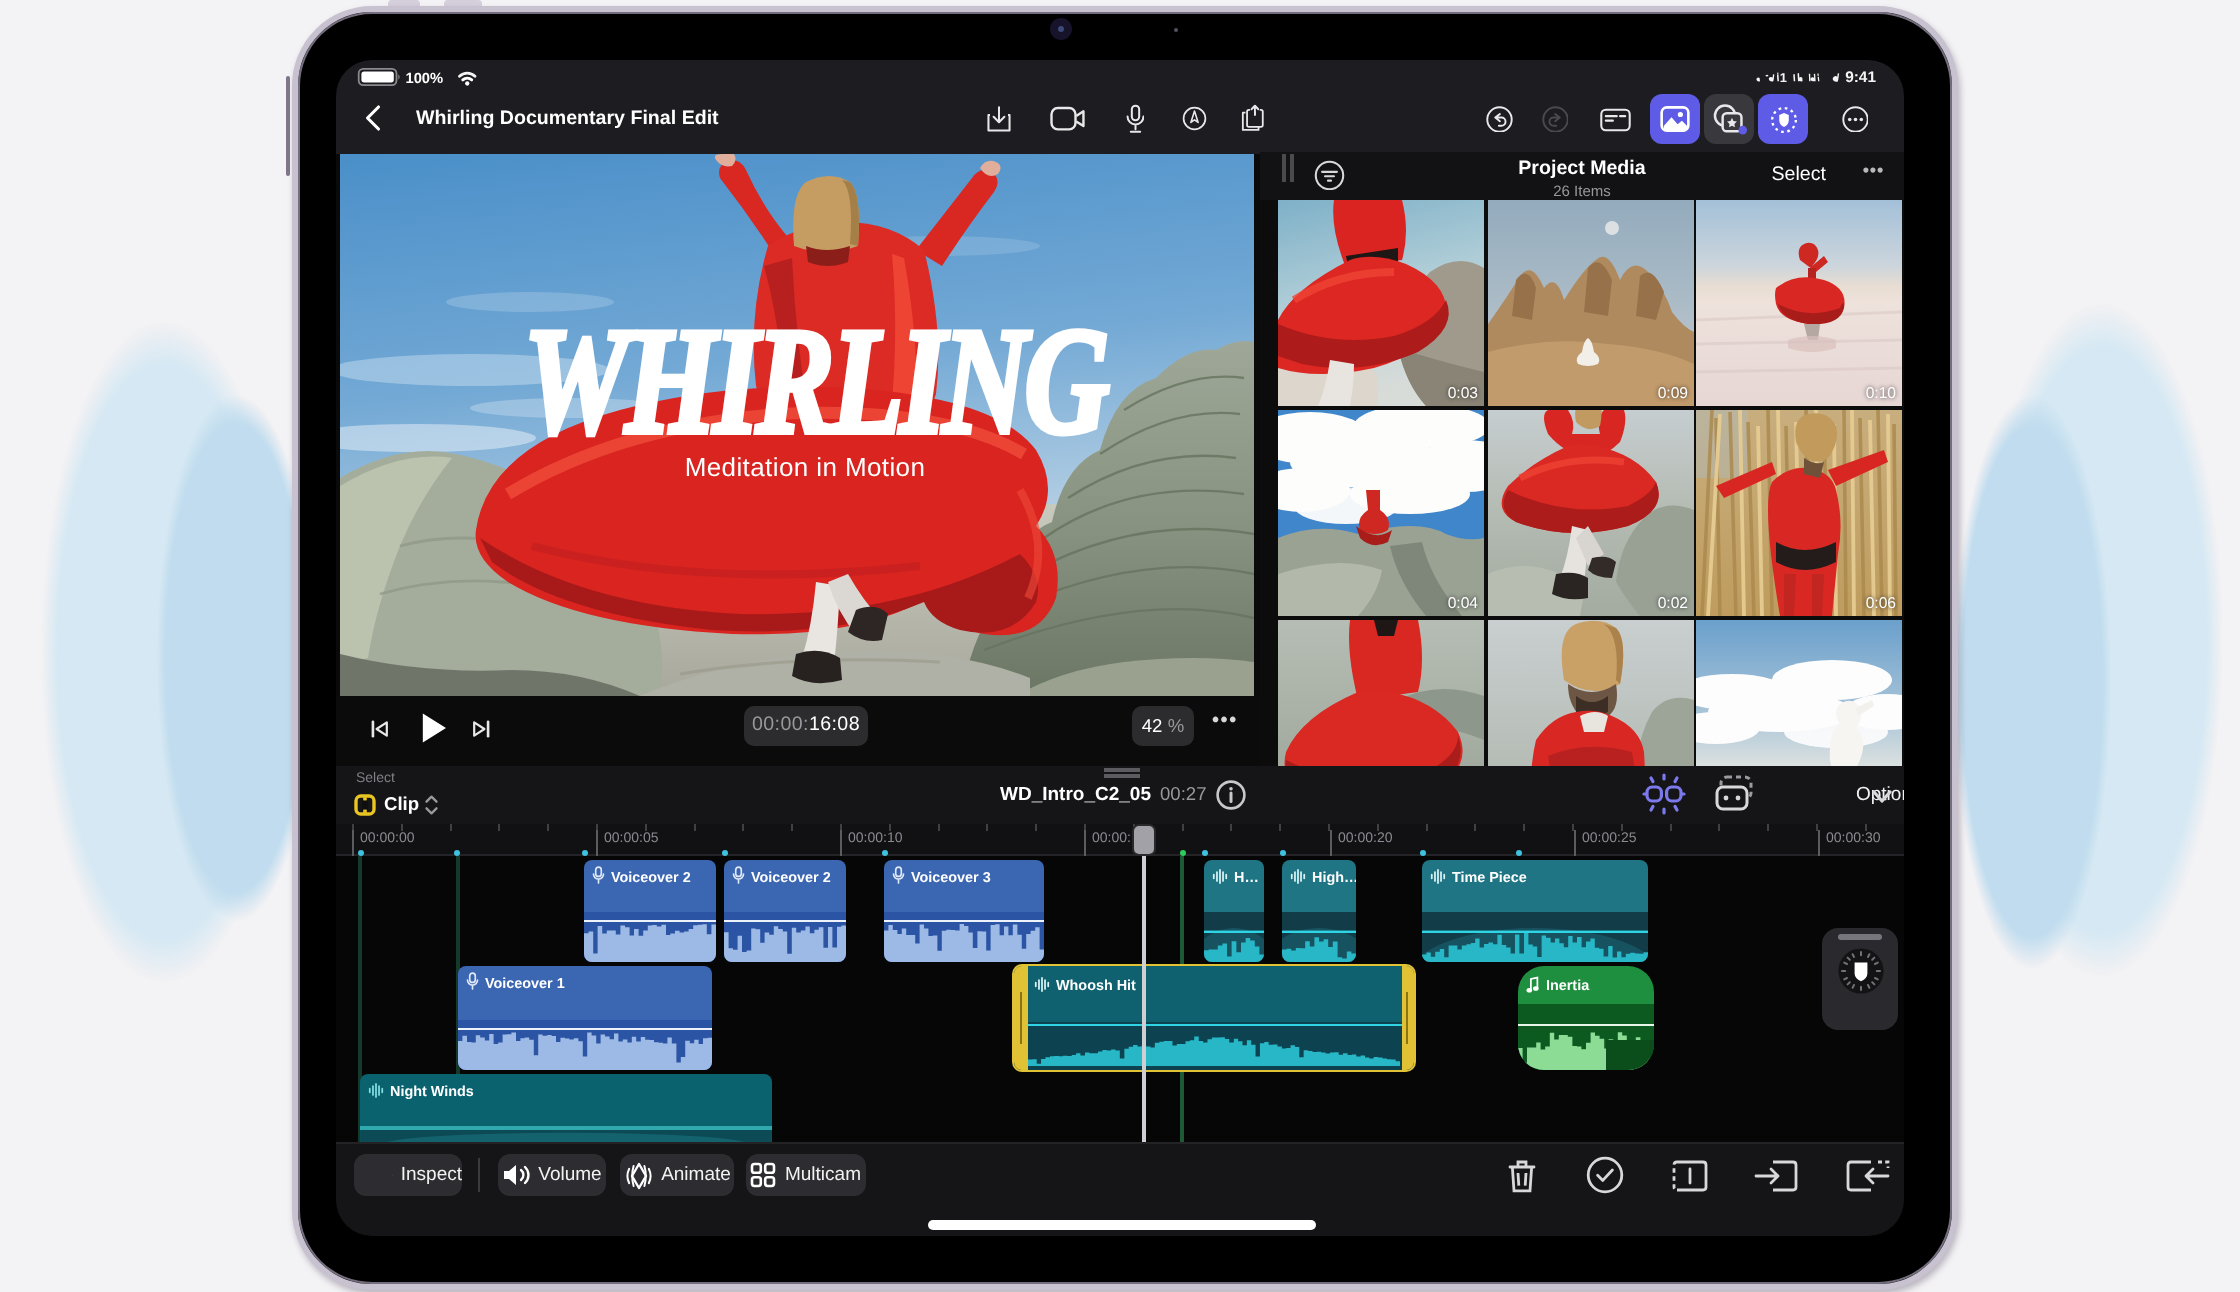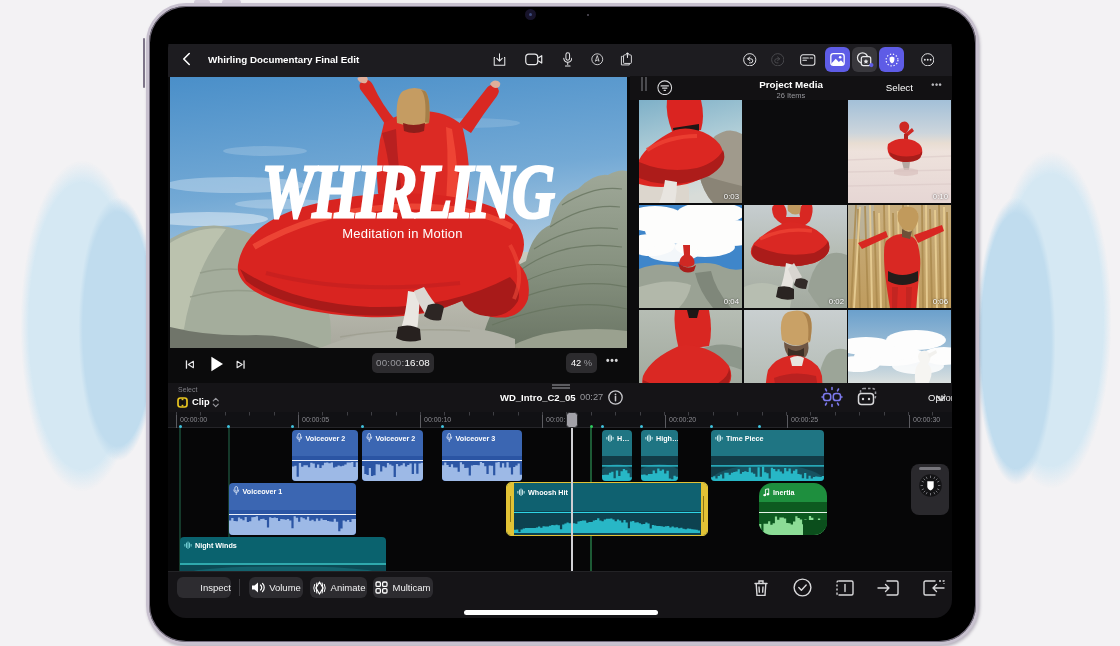--- a/index.html
+++ b/index.html
@@ -61,20 +61,42 @@
   <div class="bump" style="left:194px; top:0px; width:16px; height:4px;"></div>
   <div class="bump" style="left:222px; top:0px; width:19px; height:4px;"></div>
   <div id="ipad"></div>
   <div style="position:absolute; left:143.2px; top:38px; width:2px; height:50px; background:#7e7589; border-radius:2px;"></div>
 
   <div style="position:absolute; left:525px; top:9px; width:11px; height:11px; border-radius:50%; background:#17132a;"></div>
   <div style="position:absolute; left:529px; top:13px; width:3px; height:3px; border-radius:50%; background:#3c4a7a;"></div>
   <div style="position:absolute; left:587px; top:14px; width:2px; height:2px; border-radius:50%; background:#55505c;"></div>
 
   <div id="screen">
+    <div id="statusbar">
+      <svg class="abs" style="left:8px; top:4px;" width="67" height="9" viewBox="0 0 70 10">
+        <rect x="1.5" y="0.5" width="21" height="9" rx="2.5" fill="none" stroke="#8a8a8e" stroke-width="1"></rect>
+        <rect x="3" y="2" width="18" height="6" rx="1.5" fill="#fff"></rect>
+        <path d="M23.5 3.5 q1.5 1.5 0 3z" fill="#8a8a8e"></path>
+        <text x="27.5" y="8.2" fill="#fff" font-size="8.2" font-weight="bold" font-family="Liberation Sans">100%</text>
+        <g fill="none" stroke="#fff" stroke-width="1.6" stroke-linecap="round">
+          <path d="M57.5 4.6 a6.2 6.2 0 0 1 8.6 0" opacity=".95"></path>
+          <path d="M59.3 6.6 a3.8 3.8 0 0 1 5.0 0"></path>
+        </g>
+        <circle cx="61.8" cy="8.6" r="1.2" fill="#fff"></circle>
+      </svg>
+      <svg class="abs" style="left:710px; top:4px;" width="60" height="8" viewBox="0 0 70 9">
+        <g fill="#f4f4f5">
+          <text x="70" y="8" text-anchor="end" font-size="9" font-weight="bold" font-family="Liberation Sans">9:41</text>
+          <path d="M47.5 7.8 q-1.8 .4 -2.6 -.9 q-.6 -1.2 .5 -2.0 q1.0 -.7 2.0 0 l.3 -2.0 l.8 .2 l-.5 3.4 q-.1 1.0 -.5 1.3z"></path>
+          <path d="M22.0 7.6 l-.3 -4.0 l.9 -.2 l.3 4.2z M24.5 7.6 l-.3 -4.6 l.9 -.2 l.3 4.8z M27.0 7.6 q-1.5 .3 -2.0 -.8 q-.3 -1.0 .6 -1.5 q.8 -.4 1.4 .2 l.2 2.1z M30.8 3.2 l.8 0 l.2 4.4 l-.8 0z M33.7 7.6 q-1.4 .2 -1.8 -.9 q-.3 -1.0 .7 -1.4 q.8 -.3 1.3 .3 l-.2 -2.3 l.8 -.1 l.3 4.4z M35.8 3.1 l.7 0 l.15 1.3 l-.7 .1z M35.95 5.0 l.75 -.05 l.3 2.6 l-.8 .05z"></path>
+          <text x="18" y="7.8" text-anchor="end" font-size="7.5" font-family="Liberation Sans" font-weight="bold">1</text>
+          <path d="M9.8 7.7 q-1.6 .3 -2.2 -.8 q-.5 -1.0 .4 -1.6 q.9 -.5 1.7 .1 l.2 -1.9 l.8 .1 l-.4 3.3 q-.1 .7 -.5 .8z M12.5 7.6 l-.3 -3.9 l.9 -.15 l.3 4.0z M5.5 4.1 q.9 -.6 1.7 -.1 l-.15 .8 q-.7 -.4 -1.2 0z M2.0 7.7 q-1.3 .2 -1.7 -.8 q-.3 -.9 .5 -1.4 q.8 -.4 1.3 .1 l.25 2.0z M12.3 2.6 l.7 -.1 l.1 .9 l-.7 .1z"></path>
+        </g>
+      </svg>
+    </div>
     <div id="viewer">
       <div id="photo">
         <svg width="457" height="271" viewBox="0 0 457 271">
           <defs>
             <linearGradient id="sky" x1="0" y1="0" x2="0.18" y2="1">
               <stop offset="0" stop-color="#4a8fc9"></stop>
                 <stop offset=".45" stop-color="#73a9d5"></stop>
                 <stop offset=".75" stop-color="#aecbe2"></stop>
                 <stop offset="1" stop-color="#d5dfe2"></stop>
             </linearGradient>
@@ -265,20 +287,41 @@
         <path d="M60 74 Q64 92 74 103 L103 103 L103 86 Q78 80 60 74 Z" fill="#8a8476"></path>
         <path d="M0 103 L0 72 Q18 64 38 72 L50 88 L50 103 Z" fill="#dcd6cd"></path>
         <path d="M28 0 L62 0 Q66 16 62 30 L34 34 Q26 14 28 0 Z" fill="#da2421"></path>
         <path d="M34 28 L60 24 L60 34 L36 38 Z" fill="#1e1716"></path>
         <path d="M36 30 Q8 44 0 60 L0 84 Q20 90 48 84 Q76 76 84 58 Q86 42 64 32 Q48 26 36 30 Z" fill="#dc2722"></path>
         <path d="M0 62 Q28 74 58 68 Q78 62 84 50 Q90 64 70 76 Q42 88 12 82 L0 78 Z" fill="#ad1c1a"></path>
         <path d="M8 50 Q30 36 58 36" stroke="#ef4334" stroke-width="4" fill="none" opacity=".8"></path>
         <path d="M26 80 Q24 94 20 103 L36 103 Q38 92 38 82 Z" fill="#e8e5e0"></path>
       </svg>
       <div class="dur">0:03</div>
+    </div>
+    <div class="thumb" style="left:576px; top:70px;">
+      <svg width="103" height="103" viewBox="0 0 103 103">
+        <defs>
+            <linearGradient id="t2s" x1="0" y1="0" x2="0" y2="1">
+              <stop offset="0" stop-color="#93abbd"></stop>
+              <stop offset="1" stop-color="#c4ccd0"></stop>
+            </linearGradient>
+          </defs>
+        <rect width="103" height="103" fill="url(#t2s)"></rect>
+        <circle cx="62" cy="14" r="3.5" fill="#e8e9e8" opacity=".85"></circle>
+        <path d="M0 103 L0 62 Q10 48 16 38 Q22 30 28 44 Q34 36 38 50 Q48 34 54 30 Q60 24 66 40 Q72 28 80 36 Q88 44 92 56 Q98 64 103 66 L103 103 Z" fill="#b08a5f"></path>
+        <g fill="#97714a">
+          <path d="M14 40 Q20 32 24 44 L22 60 L12 58 Z"></path>
+          <path d="M50 34 Q56 26 62 40 L60 58 L48 56 Z"></path>
+          <path d="M76 38 Q82 32 88 46 L84 60 L74 58 Z"></path>
+        </g>
+        <path d="M0 103 L0 76 Q30 68 60 72 Q86 74 103 82 L103 103 Z" fill="#c29b6c"></path>
+        <path d="M47 76 Q48 70 50 69 Q52 70 53 76 Q57 79 55 82 Q50 84 45 82 Q43 79 47 76 Z" fill="#f2efe9"></path>
+      </svg>
+      <div class="dur">0:09</div>
     </div>
     <div class="thumb" style="left:680px; top:70px;">
       <svg width="103" height="103" viewBox="0 0 103 103">
         <defs>
             <linearGradient id="t3s" x1="0" y1="0" x2="0" y2="1">
               <stop offset="0" stop-color="#a3c0d8"></stop>
               <stop offset=".32" stop-color="#ccd5dc"></stop>
               <stop offset=".42" stop-color="#e8ddd2"></stop>
               <stop offset=".5" stop-color="#eee2dc"></stop>
               <stop offset="1" stop-color="#e6d6d4"></stop>

